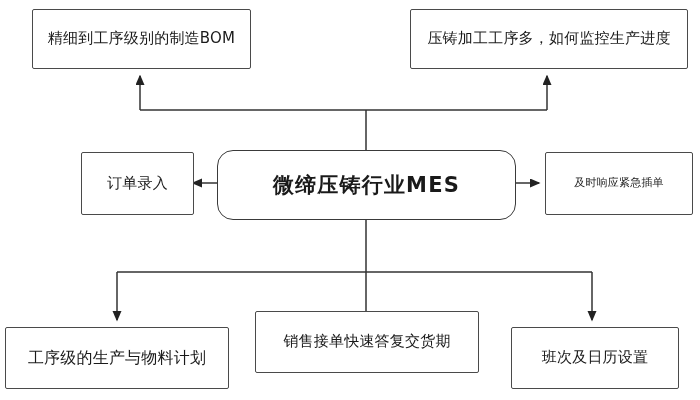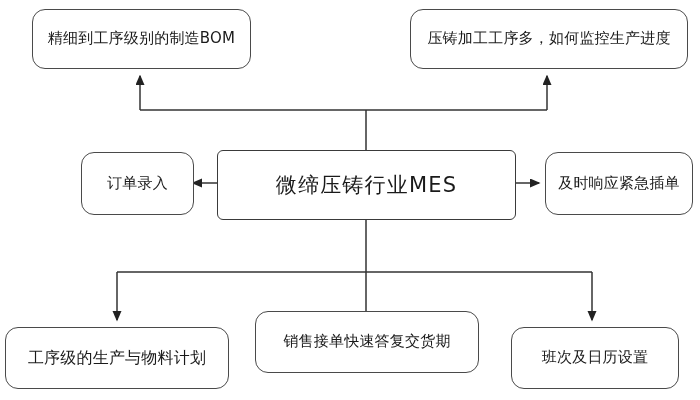--- a/index.html
+++ b/index.html
@@ -24,45 +24,45 @@
     left: 0;
     top: 0;
     width: 700px;
     height: 400px;
   }
   .node {
     position: absolute;
     box-sizing: border-box;
     background: #ffffff;
     border: 1.4px solid #4a4a4a;
-    border-radius: 13px;
+    border-radius: 2px;
     display: flex;
     align-items: center;
     justify-content: center;
     text-align: center;
     color: #1a1a1a;
     line-height: 1.15;
     letter-spacing: 0.2px;
   }
   .node-label {
     display: block;
     white-space: nowrap;
   }
   .node.central {
     border-color: #3a3a3a;
     border-width: 1.6px;
-    border-radius: 6px;
-    font-weight: normal;
+    border-radius: 16px;
+    font-weight: bold;
     letter-spacing: 1.2px;
   }
   .n-top-left   { left: 32px;  top: 9px;   width: 219px; height: 60px;  font-size: 15px; }
   .n-top-right  { left: 410px; top: 9px;   width: 278px; height: 60px;  font-size: 15px; }
   .n-left       { left: 73px;  top: 152px; width: 113px; height: 63px;  font-size: 15px; margin-left: 8px; }
   .n-center     { left: 217px; top: 150px; width: 299px; height: 70px;  font-size: 21px; }
-  .n-right      { left: 545px; top: 152px; width: 148px; height: 63px;  font-size: 15px; }
+  .n-right      { left: 545px; top: 152px; width: 148px; height: 63px;  font-size: 11px; font-family: Liberation Mono, monospace; }
   .n-bot-left   { left: 5px;   top: 327px; width: 224px; height: 62px;  font-size: 16px; }
   .n-bot-mid    { left: 255px; top: 311px; width: 224px; height: 62px;  font-size: 15px; }
   .n-bot-right  { left: 511px; top: 327px; width: 168px; height: 62px;  font-size: 15px; }
 </style>
 </head>
 <body>
 
 <div id="diagram-root">
 
   <svg id="diagram-svg" viewBox="0 0 700 400">

